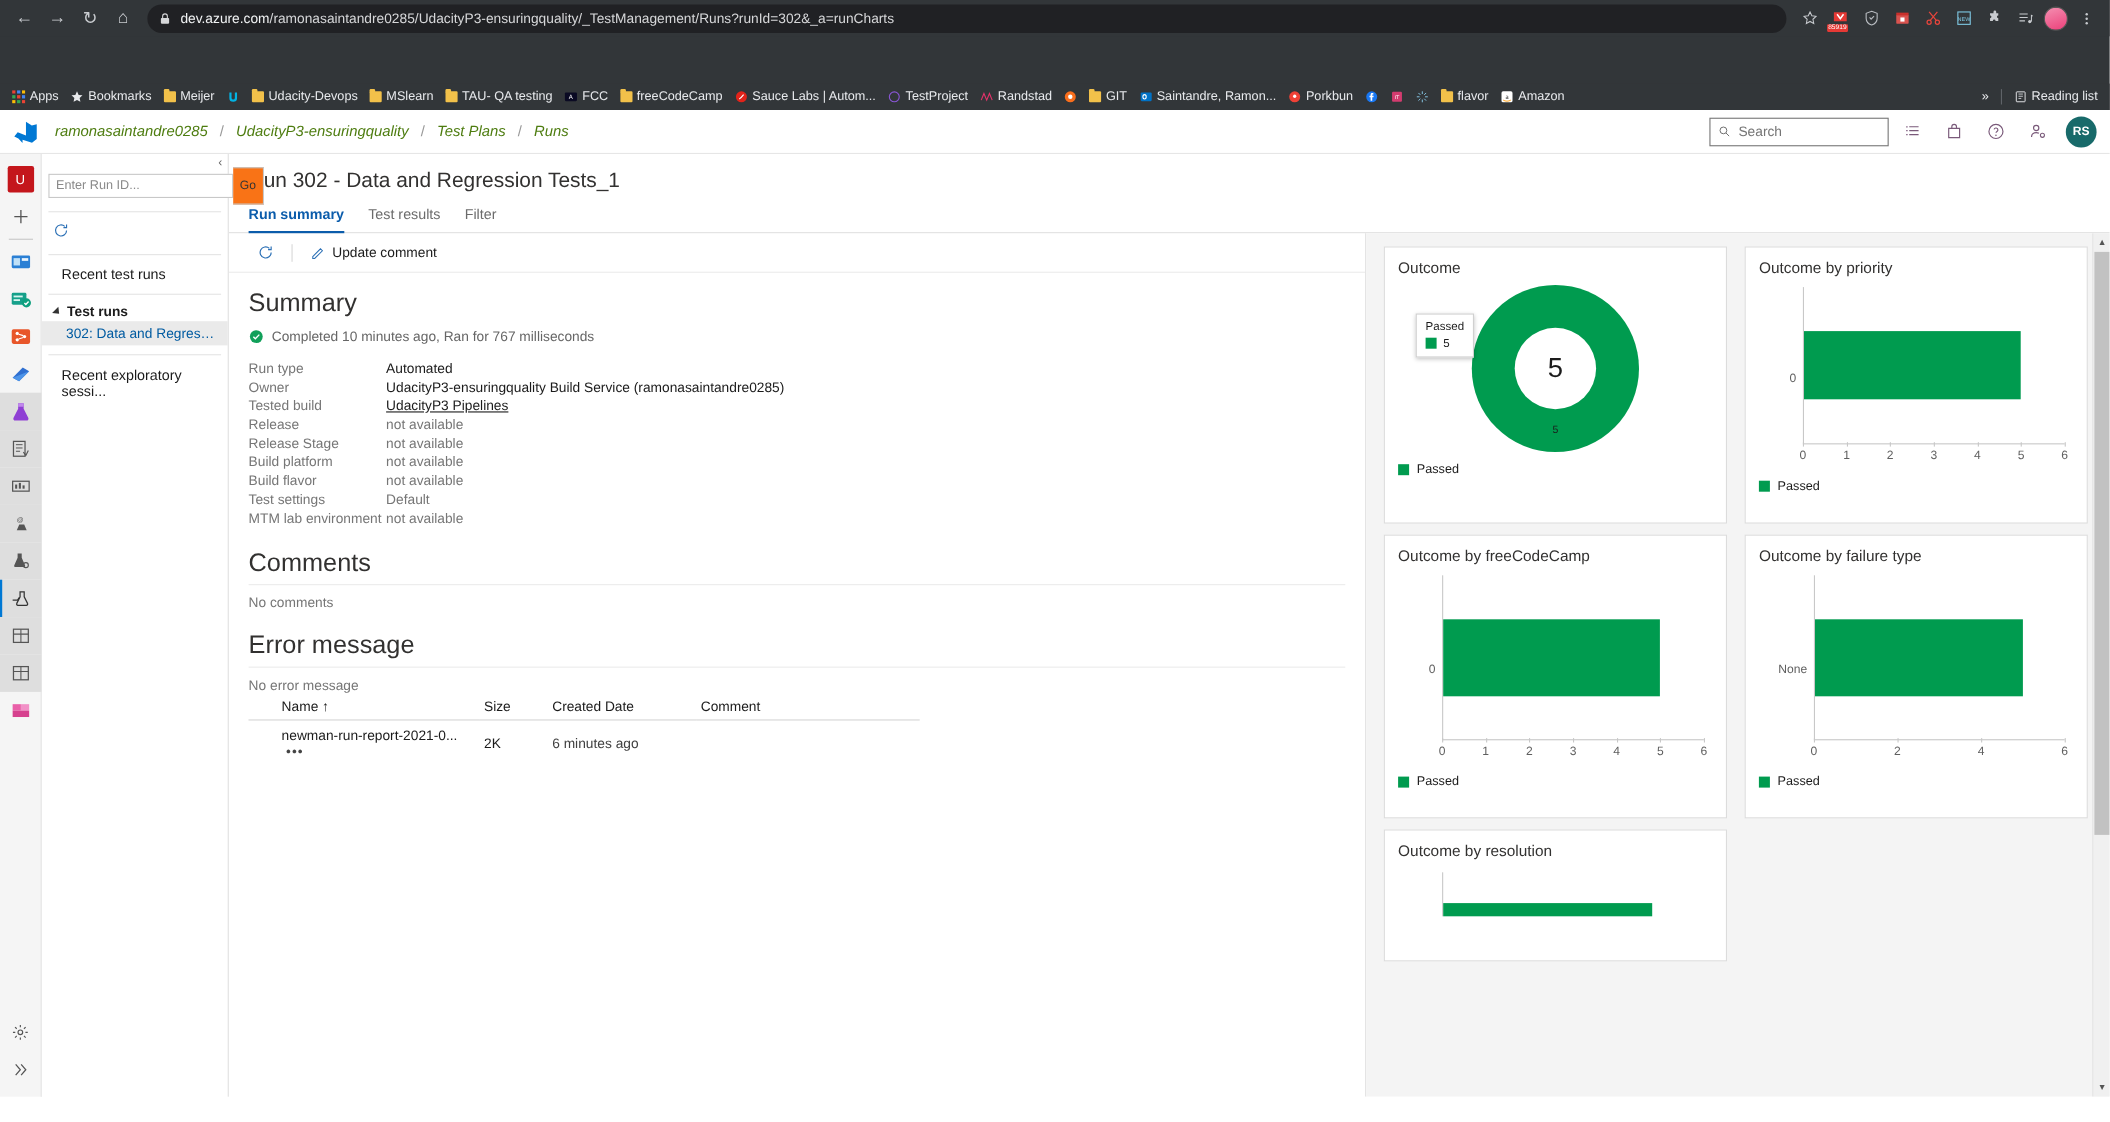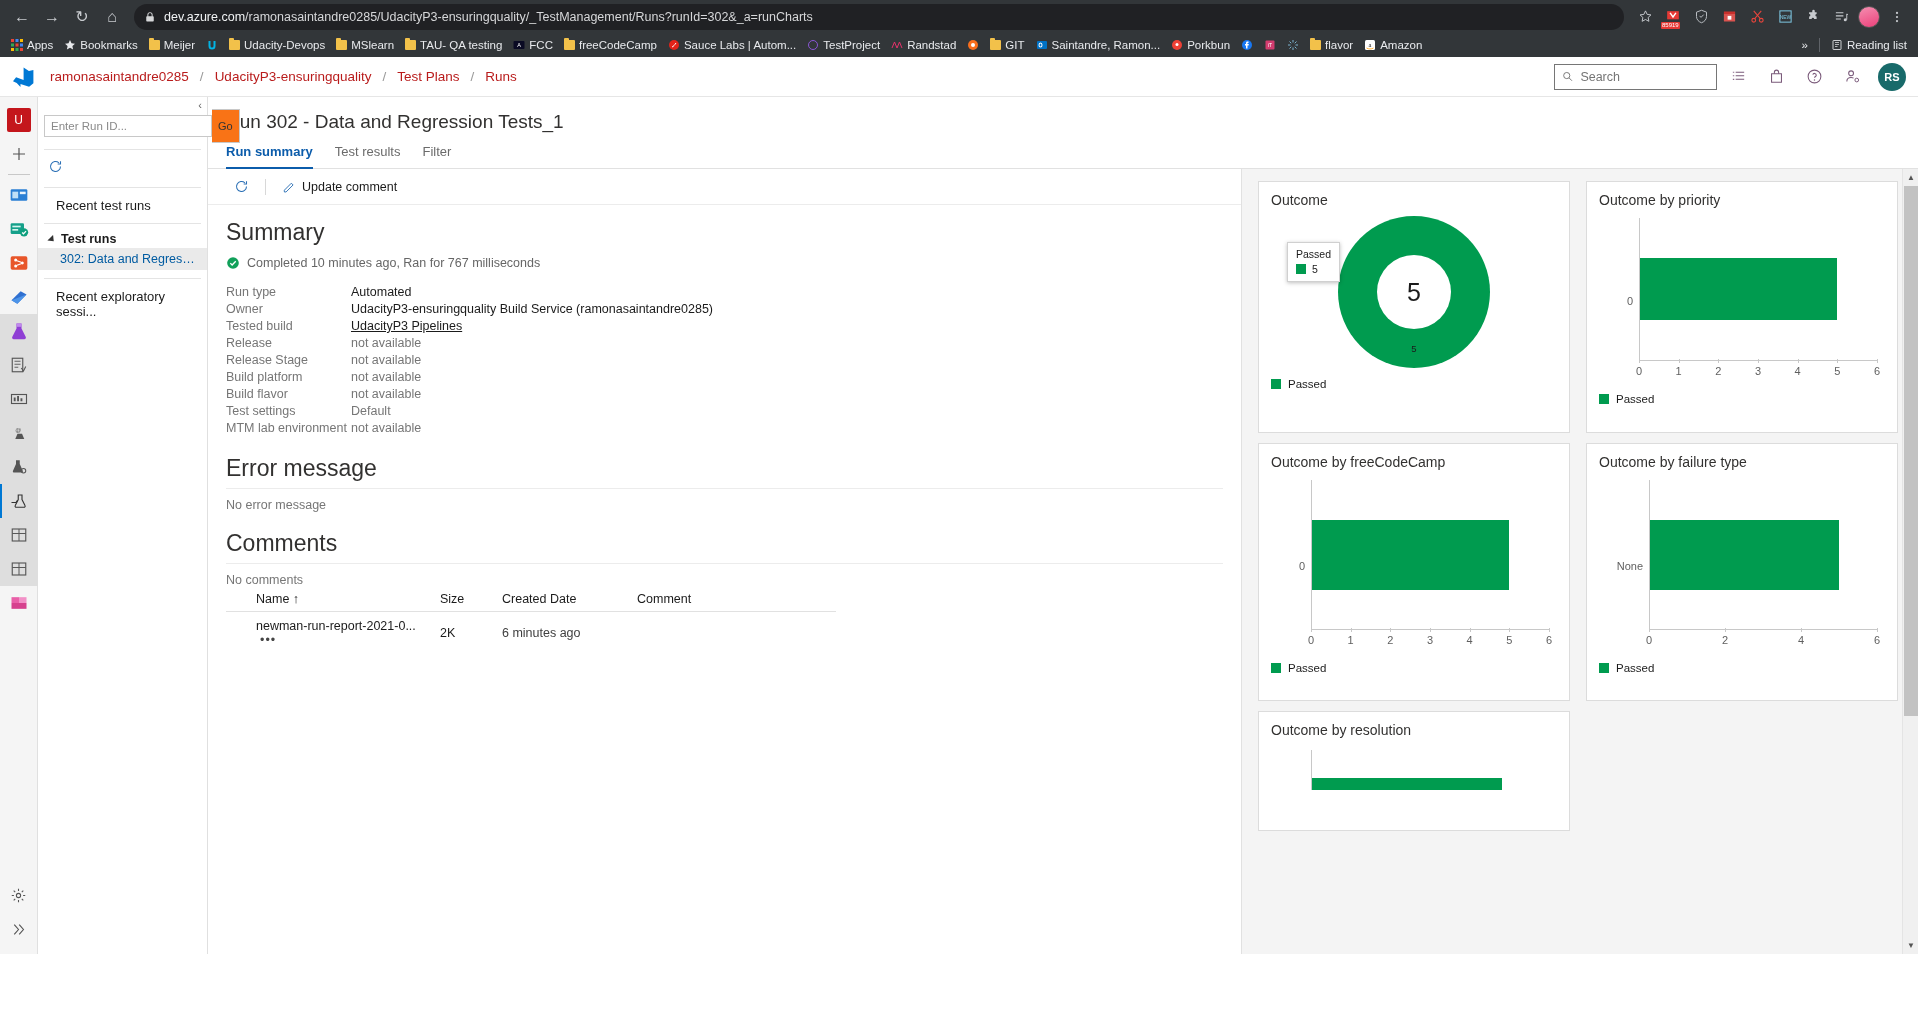--- a/index.html
+++ b/index.html
@@ -43,21 +43,21 @@
   }
   .avatar-chrome {
     width: 22px; height: 22px; border-radius: 50%;
     background: linear-gradient(160deg,#f48fb1,#ec407a);
     border: 1px solid #555; flex: none;
   }
 
   
   .bookmarks-row {
     height: 24px; display: flex; align-items: center; padding: 0 6px;
-    background: #323639; gap: 1px; overflow: hidden;
+    background: #323639; gap: 1px; overflow: hidden; margin-top: 43px;
   }
   .bm {
     display: flex; align-items: center; gap: 4px; padding: 1px 5px;
     font-size: 11.5px; color: #e8eaed; white-space: nowrap;
     border-radius: 3px; flex: none;
   }
   .bm-folder {
     width: 11px; height: 10px; background: #f2c14a; border-radius: 1px;
     flex: none; position: relative;
   }
@@ -69,21 +69,21 @@
   .bm-sep { width: 1px; height: 14px; background: #5f6368; margin: 0 5px; flex: none; }
   .bm-spacer { flex: 1; }
 
   
   .ado-header {
     height: 40px; background: #fff; display: flex; align-items: center;
     border-bottom: 1px solid #e6e6e6;
   }
   .ado-logo { width: 48px; display: flex; align-items: center; justify-content: center; }
   .breadcrumb { display: flex; align-items: center; font-size: 13.5px; color: #333; }
-  .crumb { padding: 0 2px; color: #b91c1c; white-space: nowrap; }
+  .crumb { padding: 0 2px; color: #4d7c0f; white-space: nowrap; font-style: italic; }
   .crumb-sep { color: #999; padding: 0 9px; }
   .hdr-right { margin-left: auto; display: flex; align-items: center; gap: 4px; padding-right: 12px; }
   .search-box {
     width: 163px; height: 26px; border: 1px solid #767676; background: #fff;
     display: flex; align-items: center; padding: 0 7px; gap: 7px;
   }
   .search-box input {
     border: none; outline: none; font-size: 12.5px; color: #444;
     width: 100%; font-family: "Liberation Sans", sans-serif; background: transparent;
   }
@@ -803,29 +803,29 @@
               <div class="k">Test settings</div>
               <div class="v na">Default</div>
             </div>
             <div class="kv">
               <div class="k">MTM lab environment</div>
               <div class="v na">not available</div>
             </div>
           </div>
 
           <div class="sec-block">
+            <h2 class="sec" style="margin-bottom:0">Comments</h2>
+            <div class="sec-rule"></div>
+            <div class="sec-empty">No comments</div>
+          </div>
+
+          <div class="sec-block">
             <h2 class="sec" style="margin-bottom:0">Error message</h2>
             <div class="sec-rule"></div>
             <div class="sec-empty">No error message</div>
-          </div>
-
-          <div class="sec-block">
-            <h2 class="sec" style="margin-bottom:0">Comments</h2>
-            <div class="sec-rule"></div>
-            <div class="sec-empty">No comments</div>
           </div>
 
           <table class="atab">
             <thead>
               <tr>
                 <th class="col-name">Name ↑</th>
                 <th class="col-size">Size</th>
                 <th class="col-date">Created Date</th>
                 <th>Comment</th>
               </tr>

